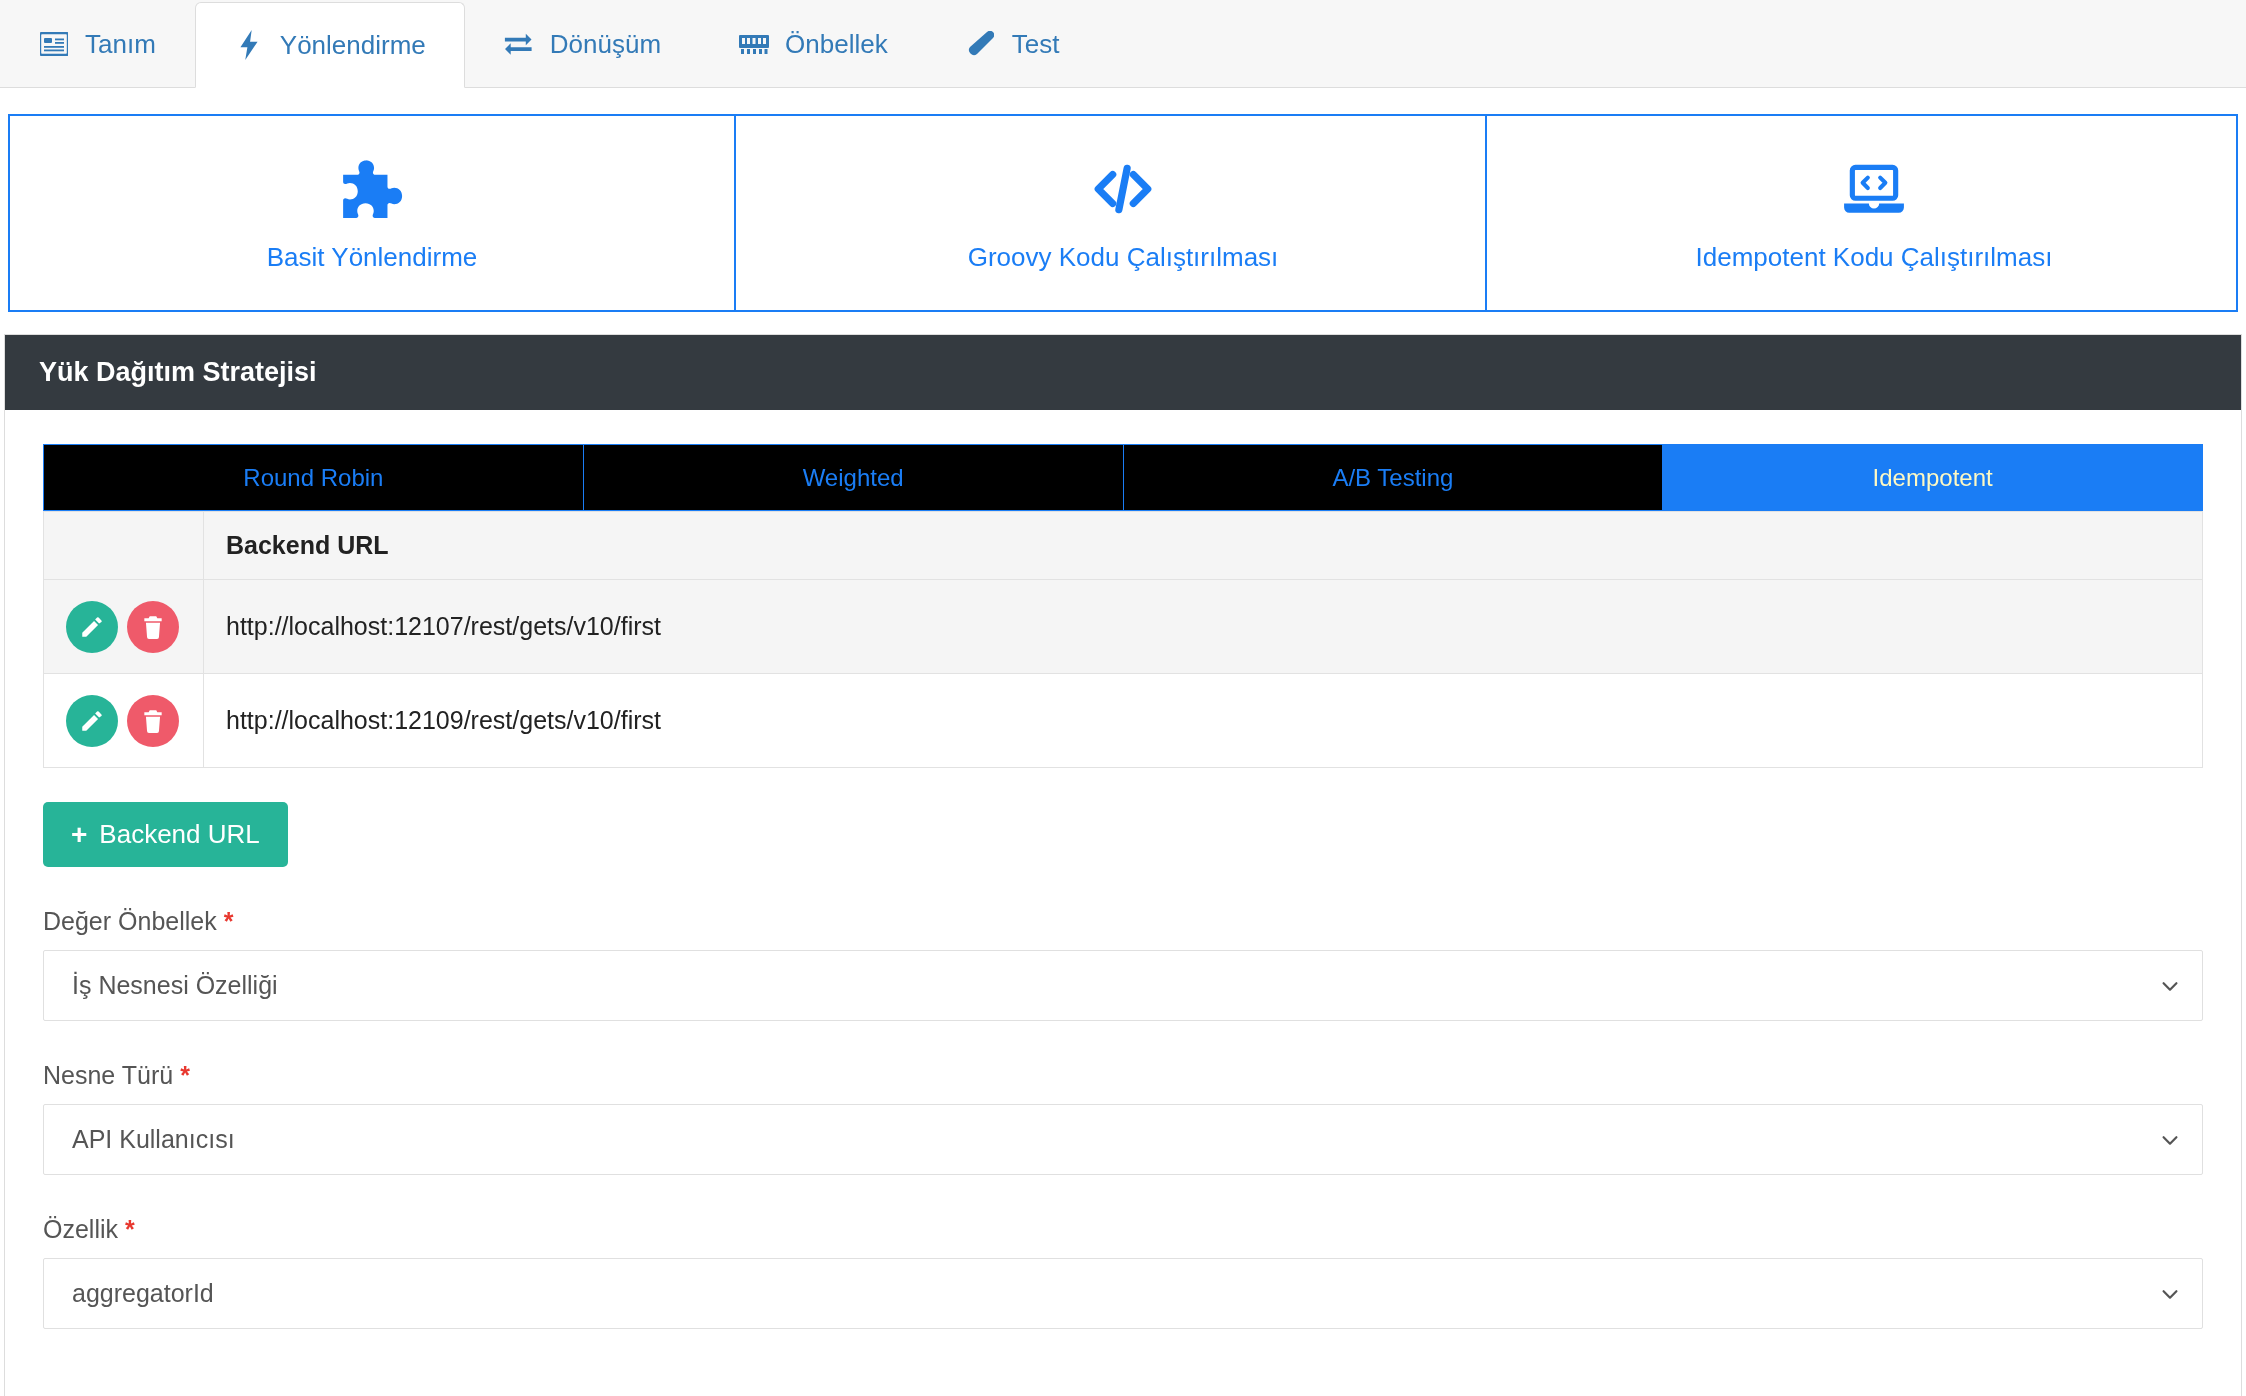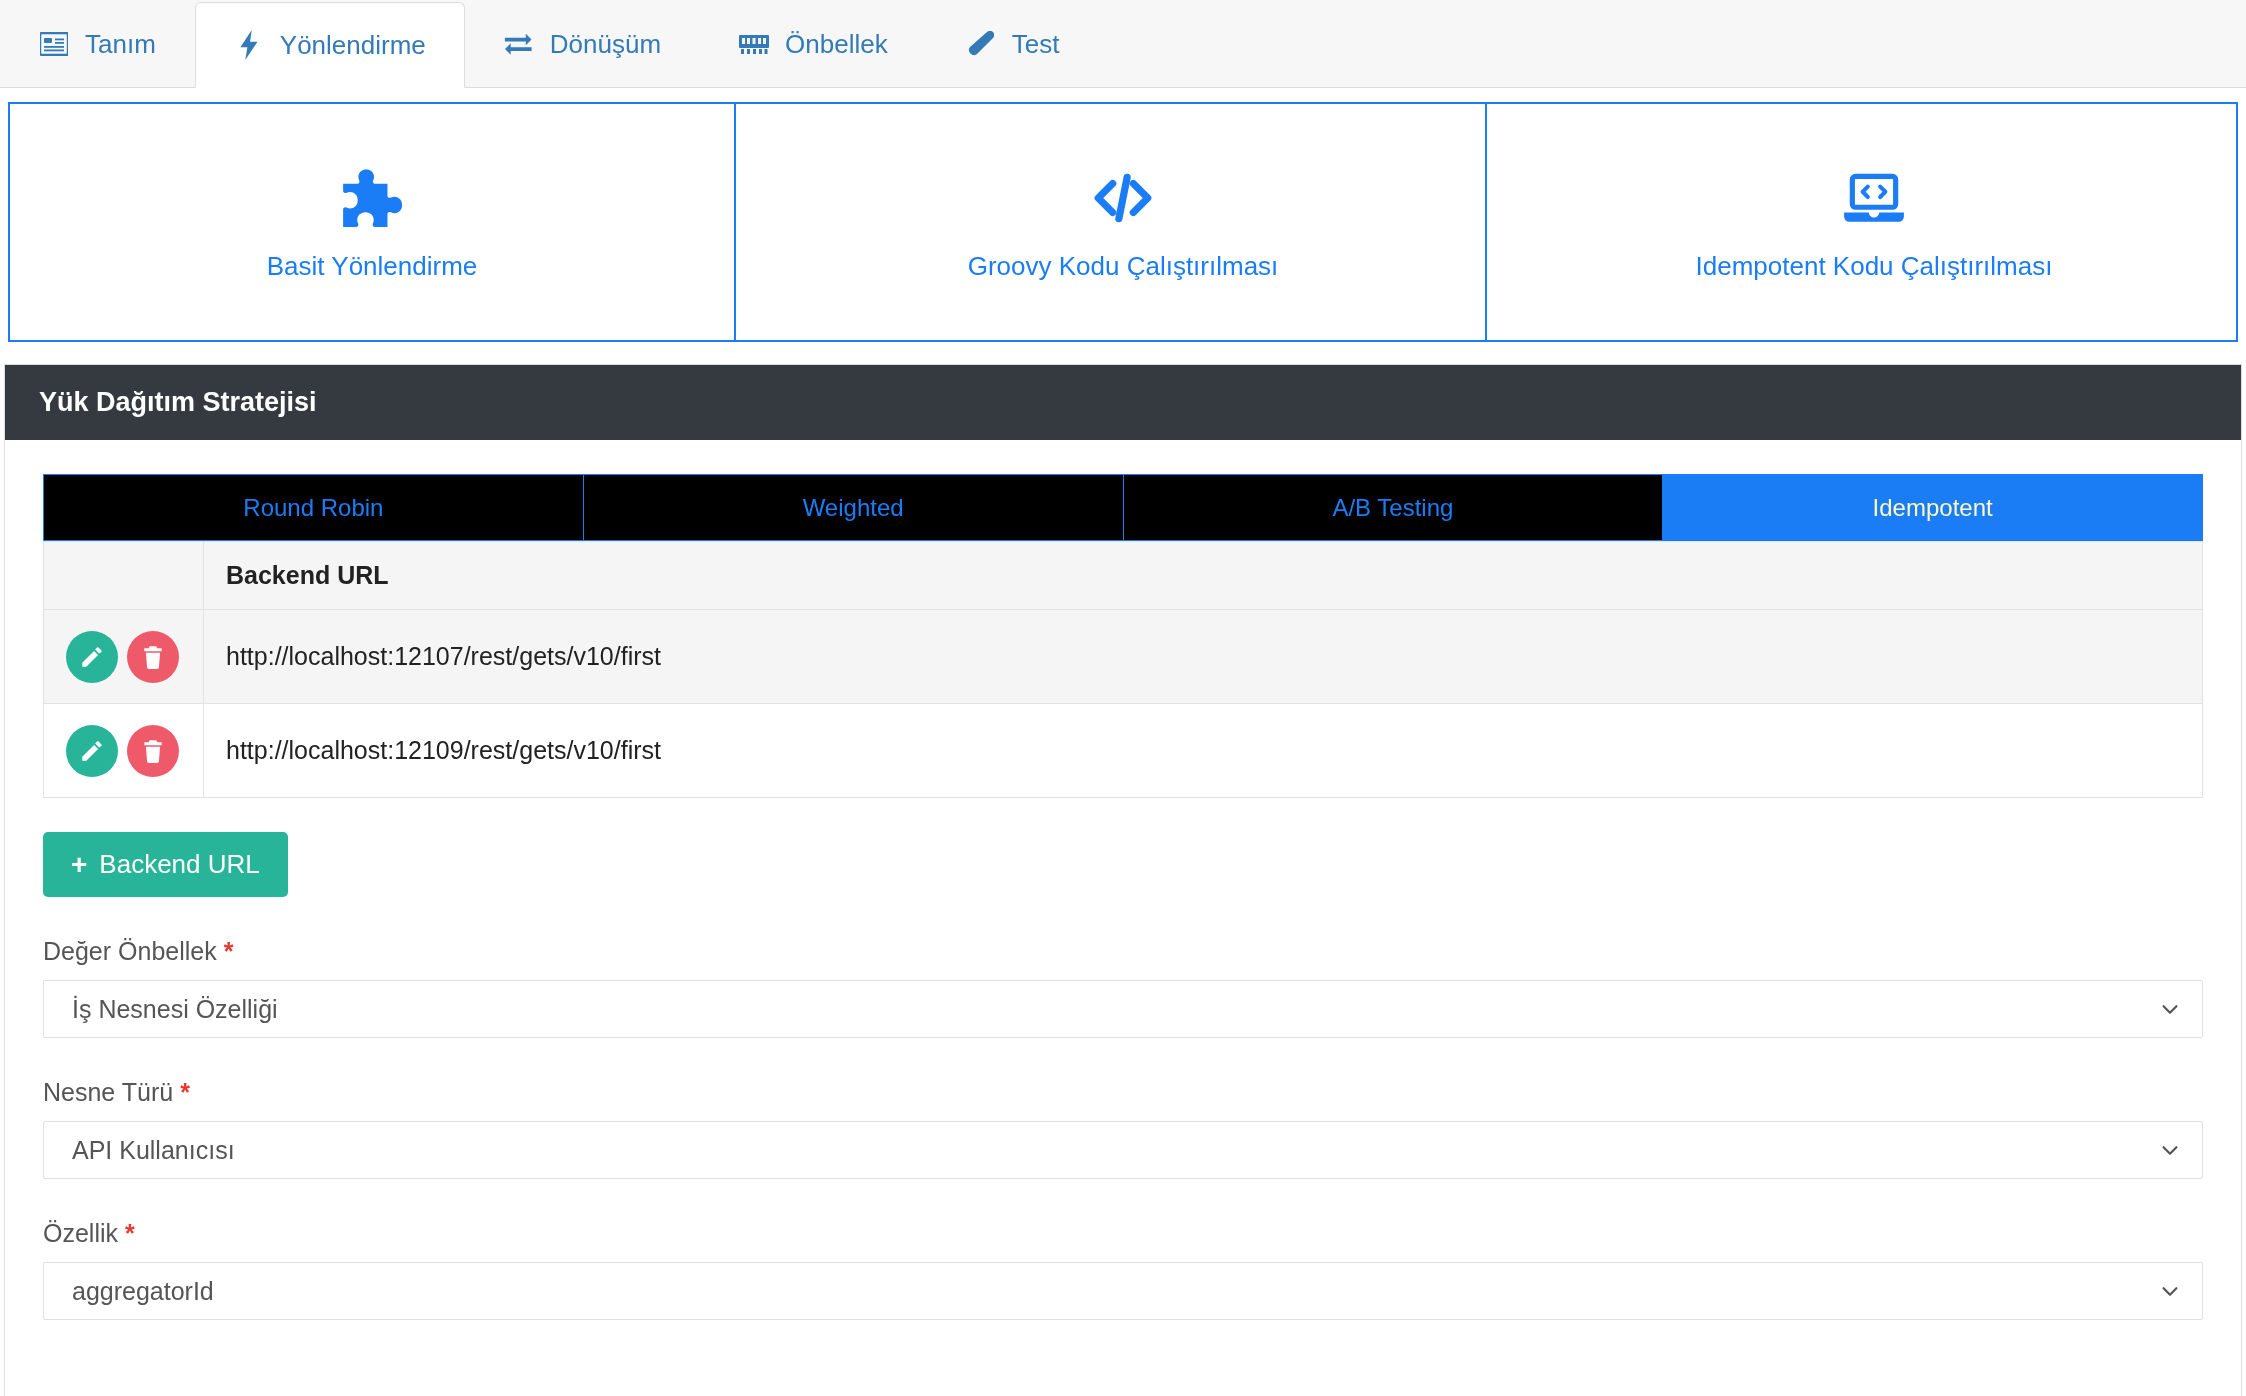--- a/index.html
+++ b/index.html
@@ -56,22 +56,22 @@
   .topnav-tab .tn-icon svg { display: block; }
 
   
   .cardtabs-wrap {
     padding: 14px 4px 0 4px;
   }
   .cardtabs {
     display: flex;
     border: 2px solid #1a7df5;
     width: calc(100% - 8px);
-    margin: 0 auto;
-    height: 240px;
+    margin: 12px auto;
+    height: 198px;
     background: #ffffff;
     gap: 25px;
   }
   .cardtab {
     flex: 1 1 0;
     display: flex;
     flex-direction: column;
     align-items: center;
     justify-content: center;
     gap: 22px;
@@ -213,21 +213,21 @@
   .form-label {
     display: block;
     font-size: 25px;
     color: #555555;
     margin-bottom: 14px;
   }
   .req { color: #e8382f; font-weight: bold; }
   .select-wrap { position: relative; width: 100%; }
   .select-box {
     width: 100%;
-    height: 58px;
+    height: 71px;
     border: 1px solid #e0e0e0;
     background: #ffffff;
     font-size: 25px;
     color: #555555;
     padding: 0 76px 0 28px;
     display: flex;
     align-items: center;
     cursor: pointer;
     border-radius: 2px;
   }

